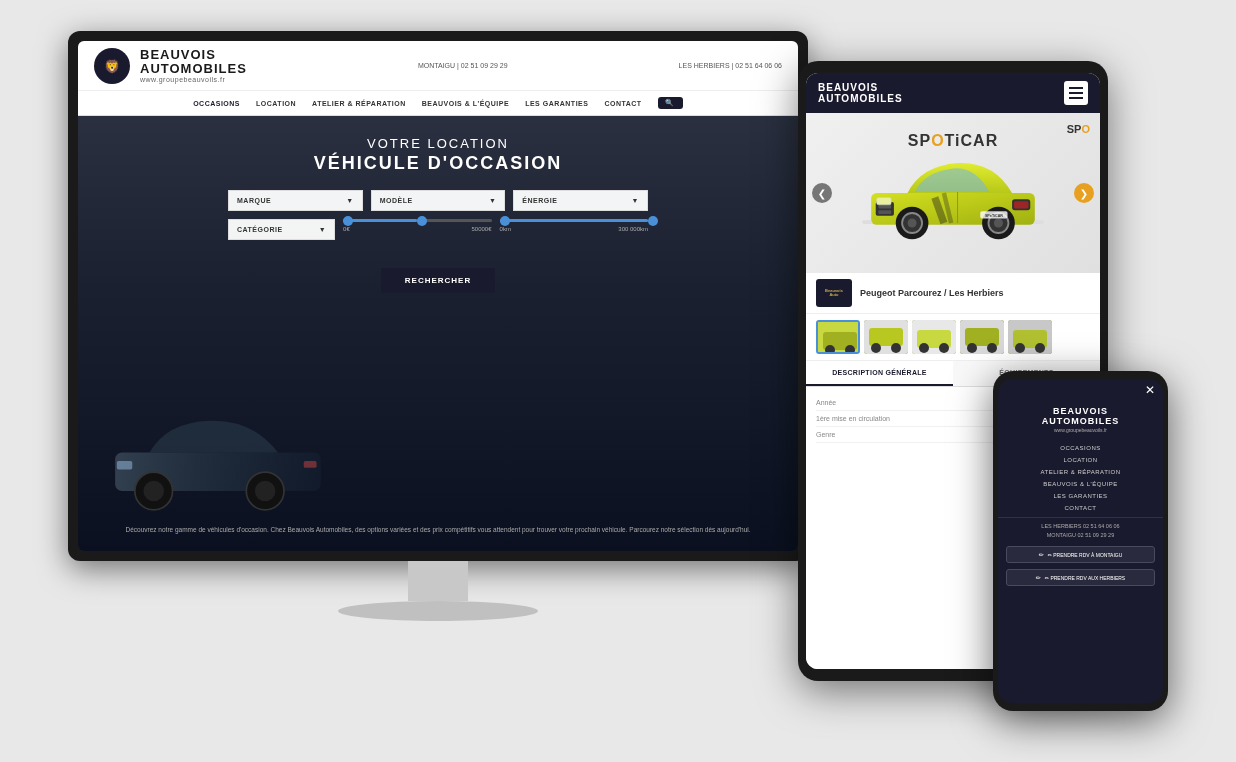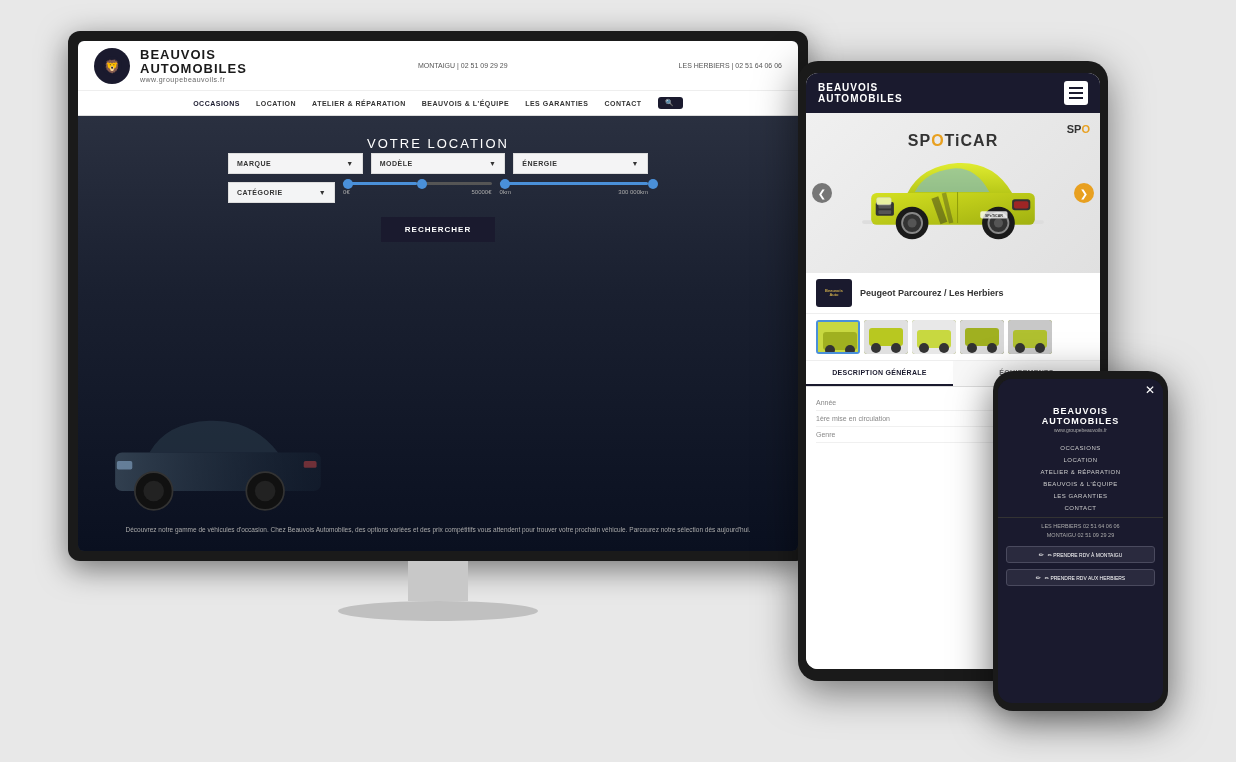--- a/index.html
+++ b/index.html
@@ -256,21 +256,21 @@
     .desk-search-btn {
       background: #1a1a2e;
       color: #fff;
       border: none;
       padding: 8px 24px;
       font-size: 8px;
       font-weight: 700;
       letter-spacing: 1px;
       cursor: pointer;
       align-self: center;
-      margin-top: 6px;
+      margin-top: 20px;
     }
 
     .desk-hero-desc {
       position: absolute;
       bottom: 16px;
       left: 0; right: 0;
       font-size: 6.5px;
       color: #aaa;
       text-align: center;
       z-index: 2;
@@ -689,20 +689,21 @@
             <circle cx="65" cy="100" r="12" fill="#222"></circle>
             <circle cx="195" cy="100" r="22" fill="#111" stroke="#333" stroke-width="2"></circle>
             <circle cx="195" cy="100" r="12" fill="#222"></circle>
 
             <rect x="22" y="65" width="18" height="10" rx="2" fill="#88aacc" opacity="0.6"></rect>
 
             <rect x="240" y="65" width="15" height="8" rx="2" fill="#cc4444" opacity="0.5"></rect>
           </svg>
 
           <div class="desk-hero-title">VOTRE LOCATION</div>
+          <div class="desk-hero-title-main">VÉHICULE D'OCCASION</div>
 
           <div class="desk-search-form">
             <div class="desk-form-row">
               <div class="desk-select">
                 <span>MARQUE</span>
                 <span>▼</span>
               </div>
               <div class="desk-select">
                 <span>MODÈLE</span>
                 <span>▼</span>

